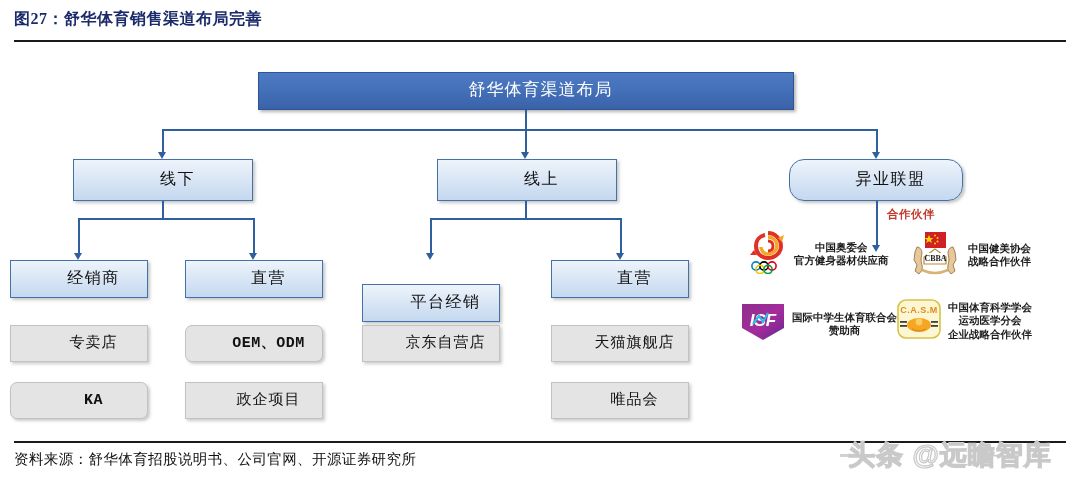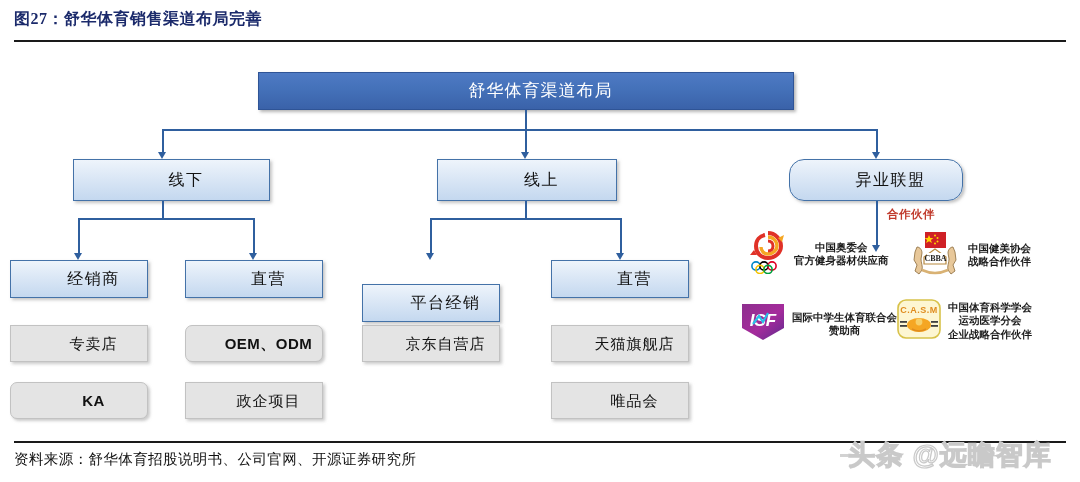--- a/index.html
+++ b/index.html
@@ -46,21 +46,21 @@
     background:#d2d2d2;
   }
 
   
   .canvas{position:absolute;left:0;top:44px;width:1080px;height:392px;}
 
   .node{
     position:absolute;box-sizing:border-box;
     display:flex;align-items:center;justify-content:center;
     text-align:center;line-height:1.15;
-    font-family:Liberation Sans, sans-serif;
+    font-family:Liberation Mono, monospace;
     padding-left:29px;
   }
 
   
   .node.root{
     background:linear-gradient(to bottom,#4e7ac4 0%,#4471b9 45%,#3a62a9 100%);
     border:1px solid #2f5496;
     color:#ffffff;font-size:17px;font-weight:normal;
     box-shadow:2px 2px 3px rgba(120,120,120,.55);
     letter-spacing:1px;
@@ -125,21 +125,21 @@
 
     <div class="conn hline" style="left:162px;top:85px;width:714px;"></div>
 
     <div class="conn vline" style="left:162px;top:85px;height:25px;"></div>
     <div class="arrow" style="left:158px;top:108px;"></div>
     <div class="conn vline" style="left:525px;top:85px;height:25px;"></div>
     <div class="arrow" style="left:521px;top:108px;"></div>
     <div class="conn vline" style="left:876px;top:85px;height:25px;"></div>
     <div class="arrow" style="left:872px;top:108px;"></div>
 
-    <div class="node blue" style="left:73px;top:115px;width:197px;height:42px;">线下</div>
+    <div class="node blue" style="left:73px;top:115px;width:180px;height:42px;">线下</div>
     <div class="conn vline" style="left:162px;top:157px;height:17px;"></div>
     <div class="conn hline" style="left:78px;top:174px;width:175px;"></div>
     <div class="conn vline" style="left:78px;top:174px;height:37px;"></div>
     <div class="arrow" style="left:74px;top:209px;"></div>
     <div class="conn vline" style="left:253px;top:174px;height:37px;"></div>
     <div class="arrow" style="left:249px;top:209px;"></div>
 
     <div class="node blue" style="left:10px;top:216px;width:138px;height:38px;text-align:right;">经销商</div>
     <div class="node blue" style="left:185px;top:216px;width:138px;height:38px;">直营</div>
 

